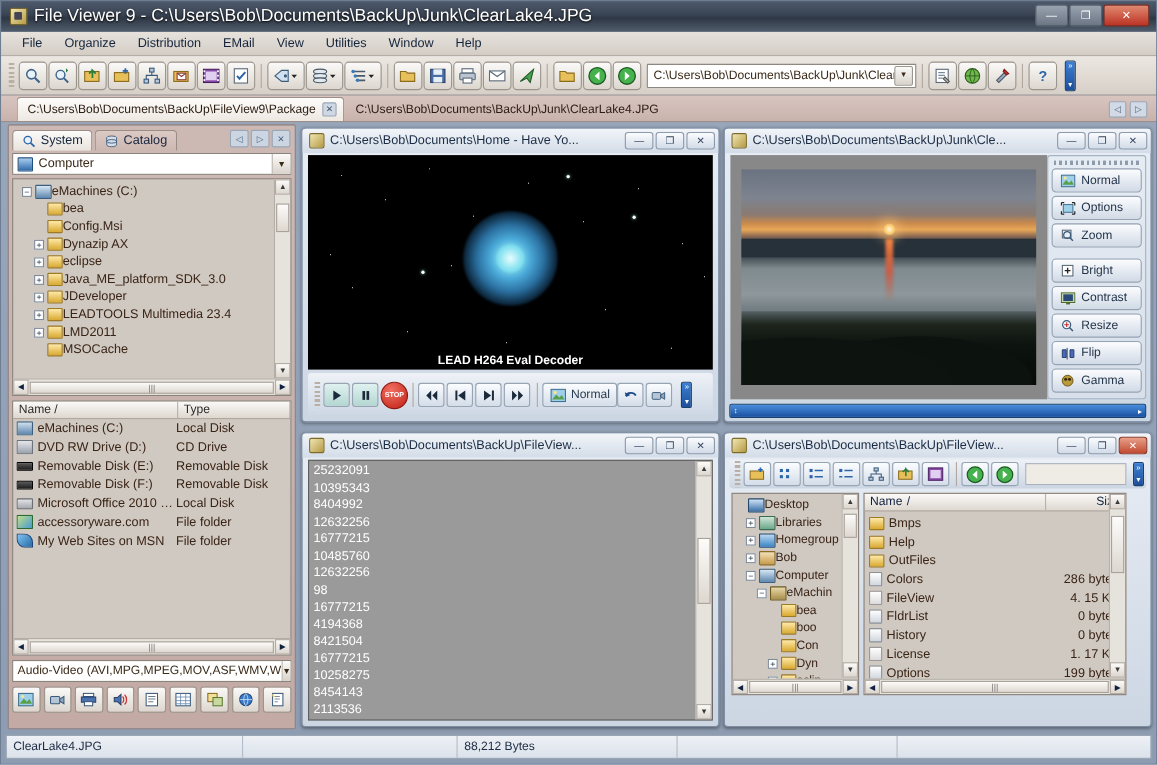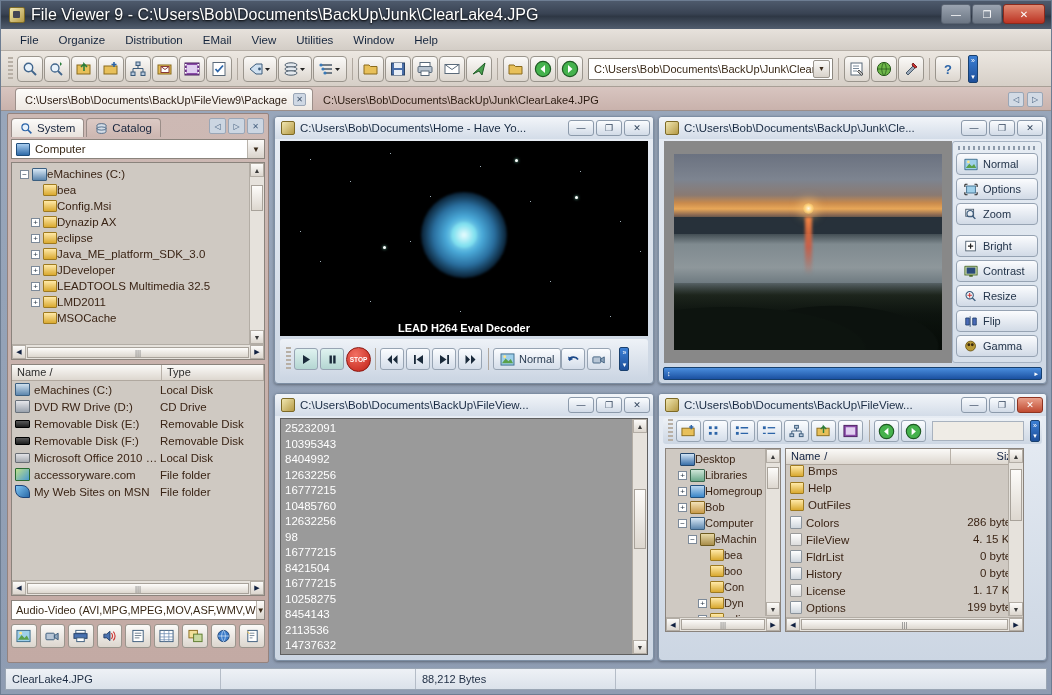--- a/index.html
+++ b/index.html
@@ -235,21 +235,21 @@
   .bfield{flex:1;height:20px;background:#efece6;border:1px solid #a8b2bf;margin-left:4px;}
   .btree{position:absolute;left:6px;top:54px;width:116px;bottom:28px;background:#cfc9c2;
      border:1px solid #8a837c;overflow:hidden;}
   .btreein{position:absolute;left:2px;top:2px;right:15px;bottom:14px;overflow:hidden;}
   .btrow{height:16px;display:flex;align-items:center;font-size:11px;color:#3a2415;white-space:nowrap;}
   .blist{position:absolute;left:126px;top:54px;right:22px;bottom:28px;background:#cfc9c2;
      border:1px solid #8a837c;overflow:hidden;}
   .blhead{display:flex;height:16px;background:linear-gradient(180deg,#fbfaf8,#ddd7cf);border-bottom:1px solid #b0a89f;font-size:11px;}
   .blhead .c1{flex:1;padding:1px 5px;border-right:1px solid #b8b1a8;display:flex;gap:4px;}
   .blhead .c2{width:72px;padding:1px 5px;text-align:right;}
-  .blrow{height:17px;display:flex;align-items:flex-start;font-size:11.5px;color:#3a2415;padding-left:4px;}
+  .blrow{height:17px;display:flex;align-items:flex-end;font-size:11.5px;color:#3a2415;padding-left:4px;}
   .blrow .n{flex:1;display:flex;align-items:center;gap:4px;}
   .blrow .s{width:74px;text-align:right;padding-right:6px;}
   
   .statusbar{position:absolute;left:4px;bottom:4px;right:4px;height:22px;
      background:linear-gradient(180deg,#eef1f6,#dbe2ea);border:1px solid #9aa6b4;display:flex;align-items:center;}
   .sfield{height:100%;display:flex;align-items:center;padding:0 6px;border-right:1px solid #b4bcc7;font-size:11px;color:#1d2c42;}
 </style>
 </head>
 <body>
 
@@ -530,21 +530,21 @@
           <div class="trow">
             <span class="guide"></span>
             <span class="exp">+</span>
             <span style="flex: 0 0 auto; display: inline-block; border-radius: 1px; background: linear-gradient(rgb(255, 233, 168), rgb(217, 169, 48)); border: 1px solid rgb(158, 122, 32); width: 14px; height: 12px;"></span>
             <span>JDeveloper</span>
           </div>
           <div class="trow">
             <span class="guide"></span>
             <span class="exp">+</span>
             <span style="flex: 0 0 auto; display: inline-block; border-radius: 1px; background: linear-gradient(rgb(255, 233, 168), rgb(217, 169, 48)); border: 1px solid rgb(158, 122, 32); width: 14px; height: 12px;"></span>
-            <span>LEADTOOLS Multimedia 32.5</span>
+            <span>LEADTOOLS Multimedia 23.4</span>
           </div>
           <div class="trow">
             <span class="guide"></span>
             <span class="exp">+</span>
             <span style="flex: 0 0 auto; display: inline-block; border-radius: 1px; background: linear-gradient(rgb(255, 233, 168), rgb(217, 169, 48)); border: 1px solid rgb(158, 122, 32); width: 14px; height: 12px;"></span>
             <span>LMD2011</span>
           </div>
           <div class="trow">
             <span class="guide"></span>
             <span style="width: 12px; flex: 0 0 auto;"></span>
@@ -893,20 +893,21 @@
       <div class="txtlines" id="txt-lines">
           <div>25232091</div>
           <div>10395343</div>
           <div>8404992</div>
           <div>12632256</div>
           <div>16777215</div>
           <div>10485760</div>
           <div>12632256</div>
           <div>98</div>
           <div>16777215</div>
+          <div>4194368</div>
           <div>8421504</div>
           <div>16777215</div>
           <div>10258275</div>
           <div>8454143</div>
           <div>2113536</div>
           <div>14737632</div>
         </div>
       <div class="vscroll">
         <div class="ar">▲</div>
         <div class="thumb"></div>

